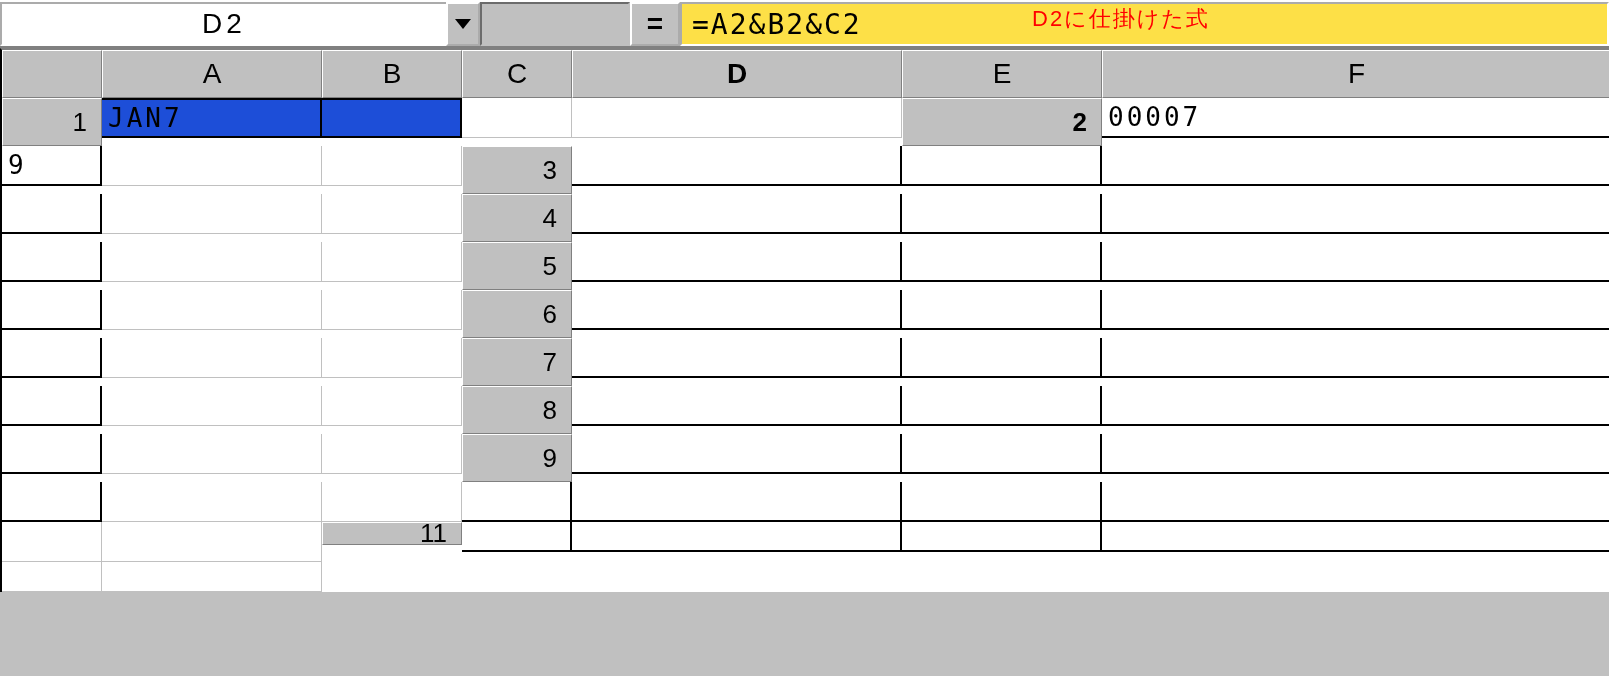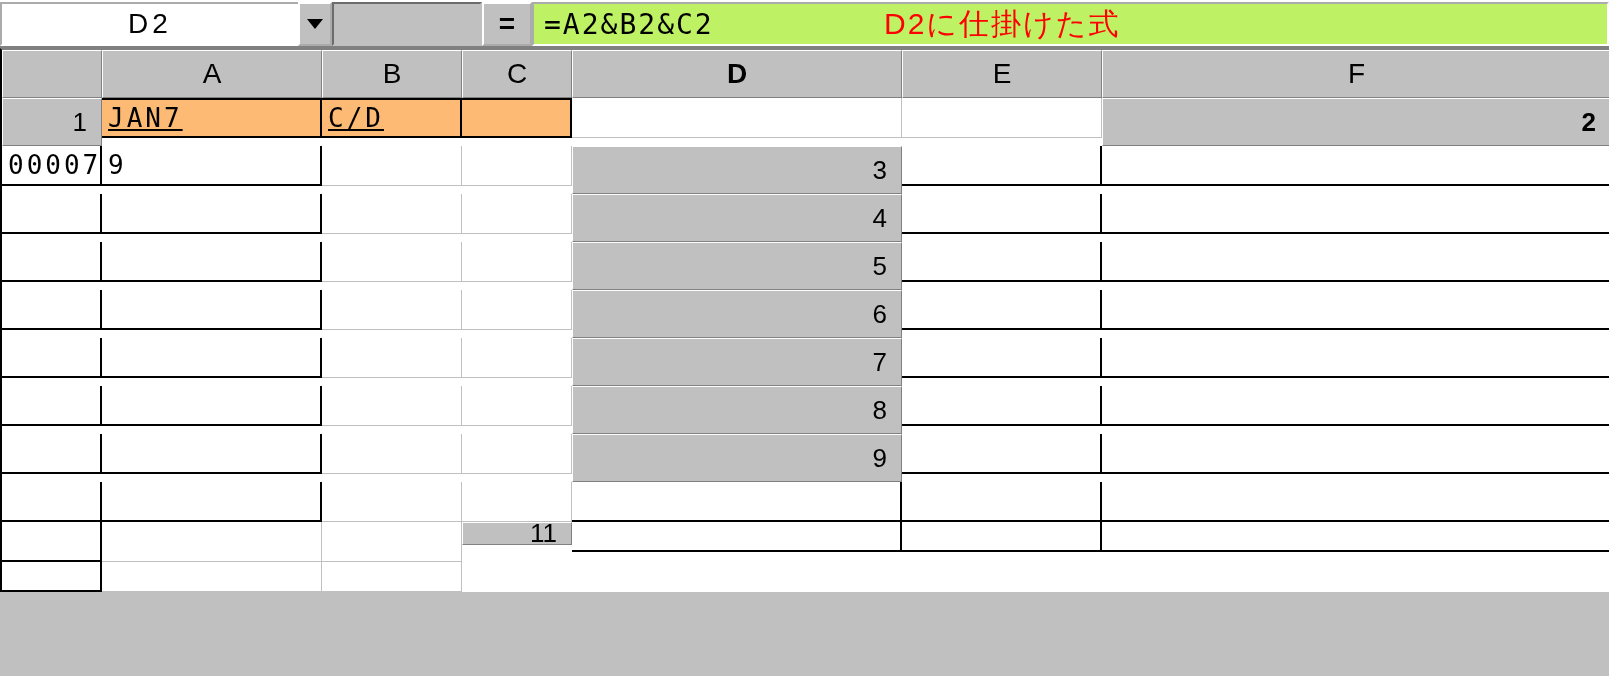--- a/index.html
+++ b/index.html
@@ -15,21 +15,21 @@
   
   .formula-bar {
     display: flex;
     align-items: stretch;
     height: 48px;
     background: #c0c0c0;
     border-top: 2px solid #fff;
     border-bottom: 2px solid #808080;
   }
   .name-box-wrap {
-    width: 332px;
+    width: 480px;
     display: flex;
     align-items: stretch;
     border-right: 0;
   }
   .name-box {
     flex: 1;
     background: #fff;
     border: 2px inset #fff;
     border-right: 0;
     display: flex;
@@ -64,36 +64,36 @@
     border: 2px outset #fff;
     display: flex;
     align-items: center;
     justify-content: center;
     font-size: 28px;
     font-weight: bold;
     font-family: Arial, sans-serif;
   }
   .formula-input {
     flex: 1;
-    background: #bef264;
+    background: #fde047;
     border: 2px inset #fff;
     display: flex;
     align-items: center;
     padding: 0 10px;
     font-size: 28px;
     letter-spacing: 2px;
     font-family: "MS Gothic", monospace;
     position: relative;
   }
   .annotation {
     position: absolute;
     left: 350px;
     top: 0;
     color: #ff0000;
-    font-size: 30px;
+    font-size: 22px;
     font-family: "MS Gothic", sans-serif;
   }
 
   
   .sheet {
     display: grid;
     grid-template-columns: 100px 220px 140px 110px 330px 200px 509px;
     border-left: 2px solid #000;
     border-top: 2px solid #808080;
     background: #fff;
@@ -140,22 +140,21 @@
   
   .tbl-cell {
     border-right: 2px solid #000;
     border-bottom: 2px solid #000;
   }
   .tbl-cell.first-col { border-left: 0; }
   .tbl-cell.first-row { border-top: 2px solid #000; }
 
   
   .row1-hdr {
-    background: #fdba74;
-    text-decoration: underline;
+    background: #1d4ed8;
   }
 
   
   .selected-cell {
     outline: 3px solid #000;
     outline-offset: -2px;
     position: relative;
     justify-content: flex-end;
   }
   .selected-cell::after {
@@ -193,21 +192,20 @@
   <div class="hdr corner"></div>
   <div class="hdr col-hdr">A</div>
   <div class="hdr col-hdr">B</div>
   <div class="hdr col-hdr">C</div>
   <div class="hdr col-hdr active">D</div>
   <div class="hdr col-hdr">E</div>
   <div class="hdr col-hdr">F</div>
 
   <div class="hdr row-hdr">1</div>
   <div class="cell tbl-cell first-row first-col row1-hdr">JAN7</div>
-  <div class="cell tbl-cell first-row row1-hdr">C/D</div>
   <div class="cell tbl-cell first-row row1-hdr"></div>
   <div class="cell"></div>
   <div class="cell"></div>
 
   <div class="hdr row-hdr active">2</div>
   <div class="cell tbl-cell">00007</div>
   <div class="cell tbl-cell">9</div>
   <div class="cell"></div>
   <div class="cell"></div>
 

